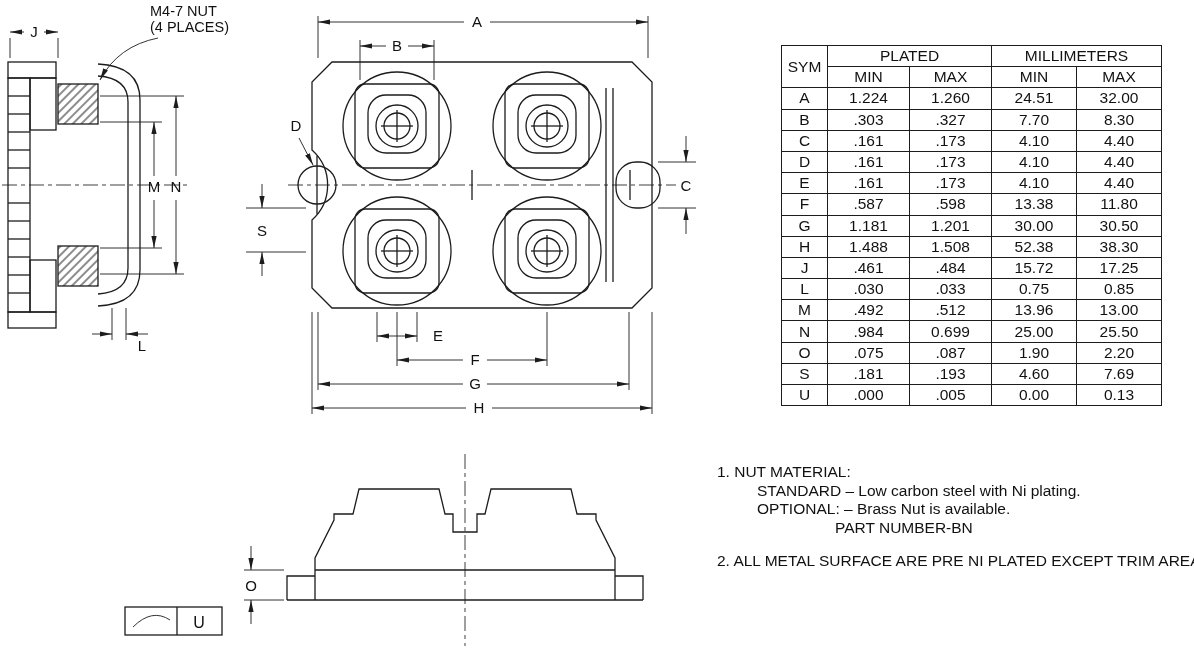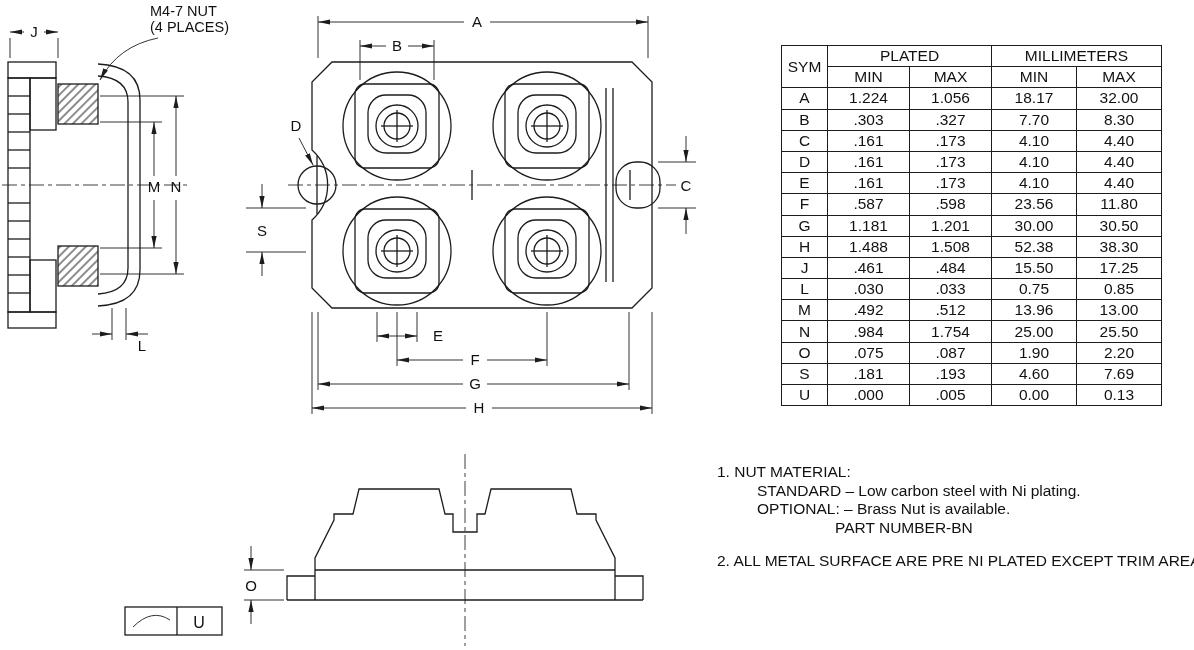--- a/index.html
+++ b/index.html
@@ -248,22 +248,22 @@
           <th>MIN</th>
           <th>MAX</th>
           <th>MIN</th>
           <th>MAX</th>
         </tr>
       </thead>
       <tbody>
         <tr>
             <td>A</td>
             <td>1.224</td>
-            <td>1.056</td>
-            <td>18.17</td>
+            <td>1.260</td>
+            <td>24.51</td>
             <td>32.00</td>
           </tr>
         <tr>
             <td>B</td>
             <td>.303</td>
             <td>.327</td>
             <td>7.70</td>
             <td>8.30</td>
           </tr>
         <tr>
@@ -284,62 +284,62 @@
             <td>E</td>
             <td>.161</td>
             <td>.173</td>
             <td>4.10</td>
             <td>4.40</td>
           </tr>
         <tr>
             <td>F</td>
             <td>.587</td>
             <td>.598</td>
-            <td>23.56</td>
+            <td>13.38</td>
             <td>11.80</td>
           </tr>
         <tr>
             <td>G</td>
             <td>1.181</td>
             <td>1.201</td>
             <td>30.00</td>
             <td>30.50</td>
           </tr>
         <tr>
             <td>H</td>
             <td>1.488</td>
             <td>1.508</td>
             <td>52.38</td>
             <td>38.30</td>
           </tr>
         <tr>
             <td>J</td>
             <td>.461</td>
             <td>.484</td>
-            <td>15.50</td>
+            <td>15.72</td>
             <td>17.25</td>
           </tr>
         <tr>
             <td>L</td>
             <td>.030</td>
             <td>.033</td>
             <td>0.75</td>
             <td>0.85</td>
           </tr>
         <tr>
             <td>M</td>
             <td>.492</td>
             <td>.512</td>
             <td>13.96</td>
             <td>13.00</td>
           </tr>
         <tr>
             <td>N</td>
             <td>.984</td>
-            <td>1.754</td>
+            <td>0.699</td>
             <td>25.00</td>
             <td>25.50</td>
           </tr>
         <tr>
             <td>O</td>
             <td>.075</td>
             <td>.087</td>
             <td>1.90</td>
             <td>2.20</td>
           </tr>

